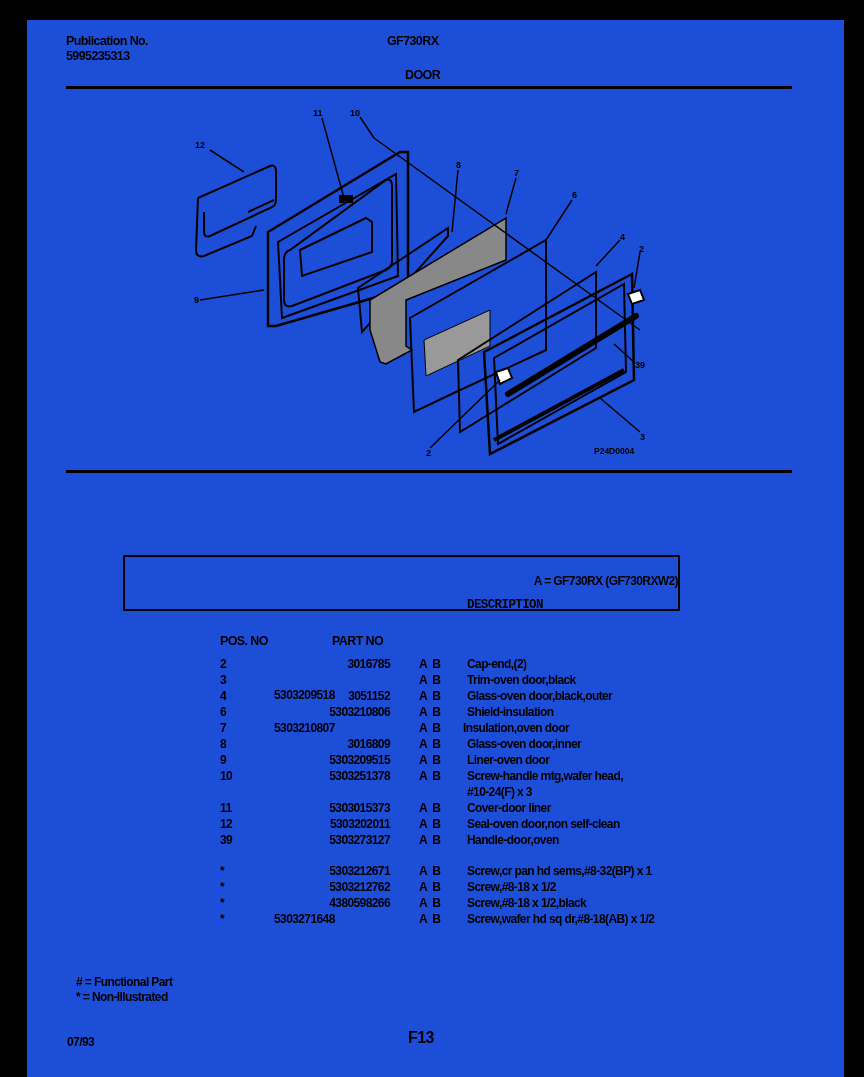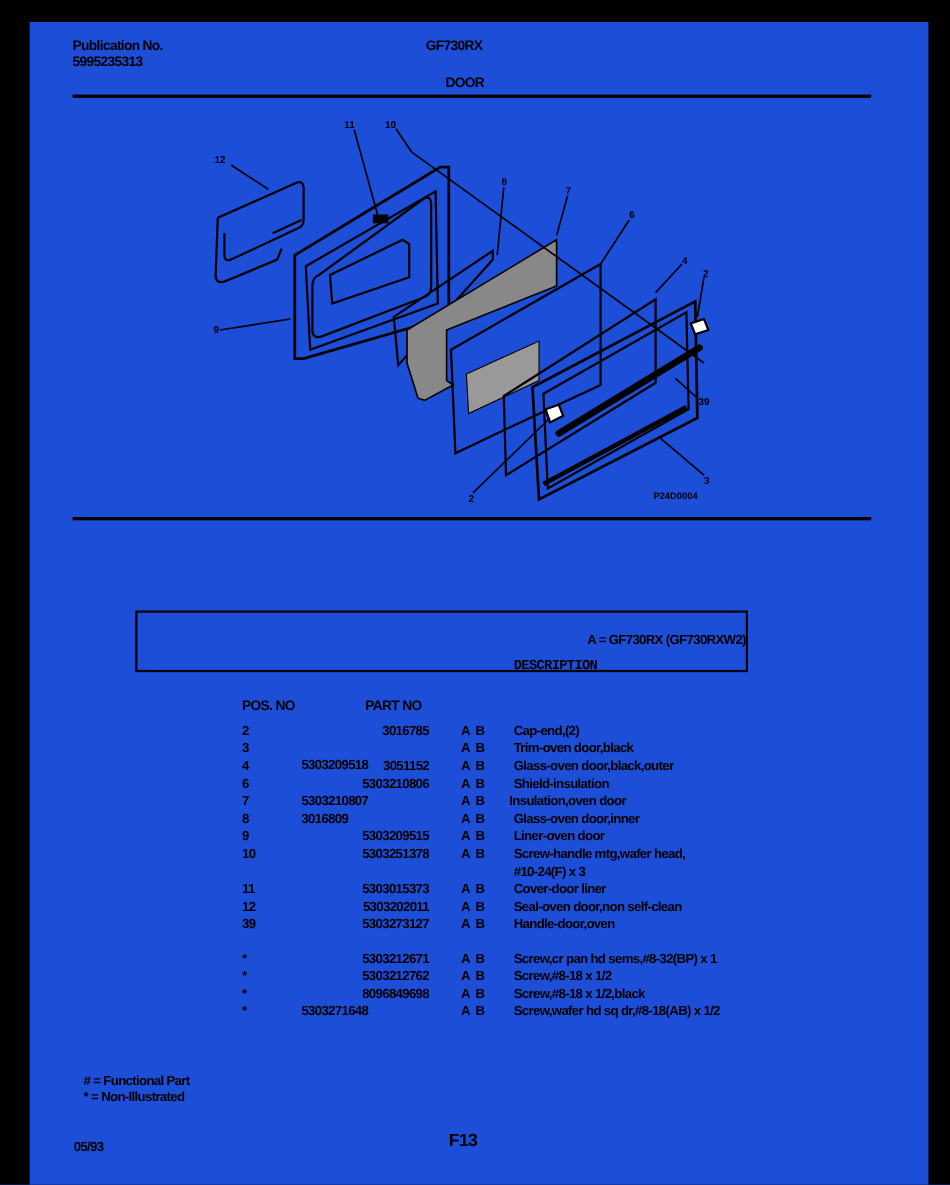--- a/index.html
+++ b/index.html
@@ -112,21 +112,21 @@
 
   <div class="abs b table-hdr" style="left:193px; top:614px;">POS. NO</div>
   <div class="abs b table-hdr" style="left:305px; top:614px;">PART NO</div>
   <div class="abs b table-hdr" style="left:440px; top:578px;font-family:Liberation Mono, monospace;">DESCRIPTION</div>
 
   <div id="rows"></div>
 
   <div class="abs b foot" style="left:49px; top:955px;"># = Functional Part</div>
   <div class="abs b foot" style="left:49px; top:970px;">* = Non-Illustrated</div>
 
-  <div class="abs b foot" style="left:40px; top:1015px;">05/93</div>
+  <div class="abs b foot" style="left:40px; top:1015px;">07/93</div>
   <div class="abs b" style="left:381px; top:1009px; font-size:16px;">F13</div>
 <div class="row b" style="left: 193px; top: 637px;">2</div>
     <div class="row b" style="left: 247px; top: 637px; width: 116px; text-align: right;">3016785</div>
     <div class="row b" style="left: 392px; top: 637px; word-spacing: 3px;">A B</div>
     <div class="row b" style="left: 440px; top: 637px;">Cap-end,(2)</div>
     <div class="row b" style="left: 193px; top: 653px;">3</div>
     <div class="row b" style="left: 247px; top: 668px; width: 116px; text-align: left;">5303209518</div>
     <div class="row b" style="left: 392px; top: 653px; word-spacing: 3px;">A B</div>
     <div class="row b" style="left: 440px; top: 653px;">Trim-oven door,black</div>
     <div class="row b" style="left: 193px; top: 669px;">4</div>
@@ -135,21 +135,21 @@
     <div class="row b" style="left: 440px; top: 669px;">Glass-oven door,black,outer</div>
     <div class="row b" style="left: 193px; top: 685px;">6</div>
     <div class="row b" style="left: 247px; top: 685px; width: 116px; text-align: right;">5303210806</div>
     <div class="row b" style="left: 392px; top: 685px; word-spacing: 3px;">A B</div>
     <div class="row b" style="left: 440px; top: 685px;">Shield-insulation</div>
     <div class="row b" style="left: 193px; top: 701px;">7</div>
     <div class="row b" style="left: 247px; top: 701px; width: 116px; text-align: left;">5303210807</div>
     <div class="row b" style="left: 392px; top: 701px; word-spacing: 3px;">A B</div>
     <div class="row b" style="left: 416px; top: 701px; margin-left: 20px;">Insulation,oven door</div>
     <div class="row b" style="left: 193px; top: 717px;">8</div>
-    <div class="row b" style="left: 247px; top: 717px; width: 116px; ">3016809</div>
+    <div class="row b" style="left: 247px; top: 717px; width: 116px; text-align: right;">3016809</div>
     <div class="row b" style="left: 392px; top: 717px; word-spacing: 3px;">A B</div>
     <div class="row b" style="left: 440px; top: 717px;">Glass-oven door,inner</div>
     <div class="row b" style="left: 193px; top: 733px;">9</div>
     <div class="row b" style="left: 247px; top: 733px; width: 116px; text-align: right;">5303209515</div>
     <div class="row b" style="left: 392px; top: 733px; word-spacing: 3px;">A B</div>
     <div class="row b" style="left: 440px; top: 733px; text-align: right;">Liner-oven door</div>
     <div class="row b" style="left: 193px; top: 749px;">10</div>
     <div class="row b" style="left: 247px; top: 749px; width: 116px; text-align: right;">5303251378</div>
     <div class="row b" style="left: 392px; top: 749px; word-spacing: 3px;">A B</div>
     <div class="row b" style="left: 440px; top: 749px;">Screw-handle mtg,wafer head,</div>
@@ -168,20 +168,20 @@
     <div class="row b" style="left: 440px; top: 813px;">Handle-door,oven</div>
     <div class="row b" style="left: 193px; top: 844px;">*</div>
     <div class="row b" style="left: 247px; top: 844px; width: 116px; text-align: right;">5303212671</div>
     <div class="row b" style="left: 392px; top: 844px; word-spacing: 3px;">A B</div>
     <div class="row b" style="left: 440px; top: 844px;">Screw,cr pan hd sems,#8-32(BP) x 1</div>
     <div class="row b" style="left: 193px; top: 860px;">*</div>
     <div class="row b" style="left: 247px; top: 860px; width: 116px; text-align: right;">5303212762</div>
     <div class="row b" style="left: 392px; top: 860px; word-spacing: 3px;">A B</div>
     <div class="row b" style="left: 440px; top: 860px;">Screw,#8-18 x 1/2</div>
     <div class="row b" style="left: 193px; top: 876px;">*</div>
-    <div class="row b" style="left: 247px; top: 876px; width: 116px; text-align: right;">8096849698</div>
+    <div class="row b" style="left: 247px; top: 876px; width: 116px; text-align: right;">4380598266</div>
     <div class="row b" style="left: 392px; top: 876px; word-spacing: 3px;">A B</div>
     <div class="row b" style="left: 440px; top: 876px;">Screw,#8-18 x 1/2,black</div>
     <div class="row b" style="left: 193px; top: 892px;">*</div>
     <div class="row b" style="left: 247px; top: 892px; width: 116px; text-align: left;">5303271648</div>
     <div class="row b" style="left: 392px; top: 892px; word-spacing: 3px;">A B</div>
     <div class="row b" style="left: 440px; top: 892px;">Screw,wafer hd sq dr,#8-18(AB) x 1/2</div>
   </div>
 
 </body></html>

